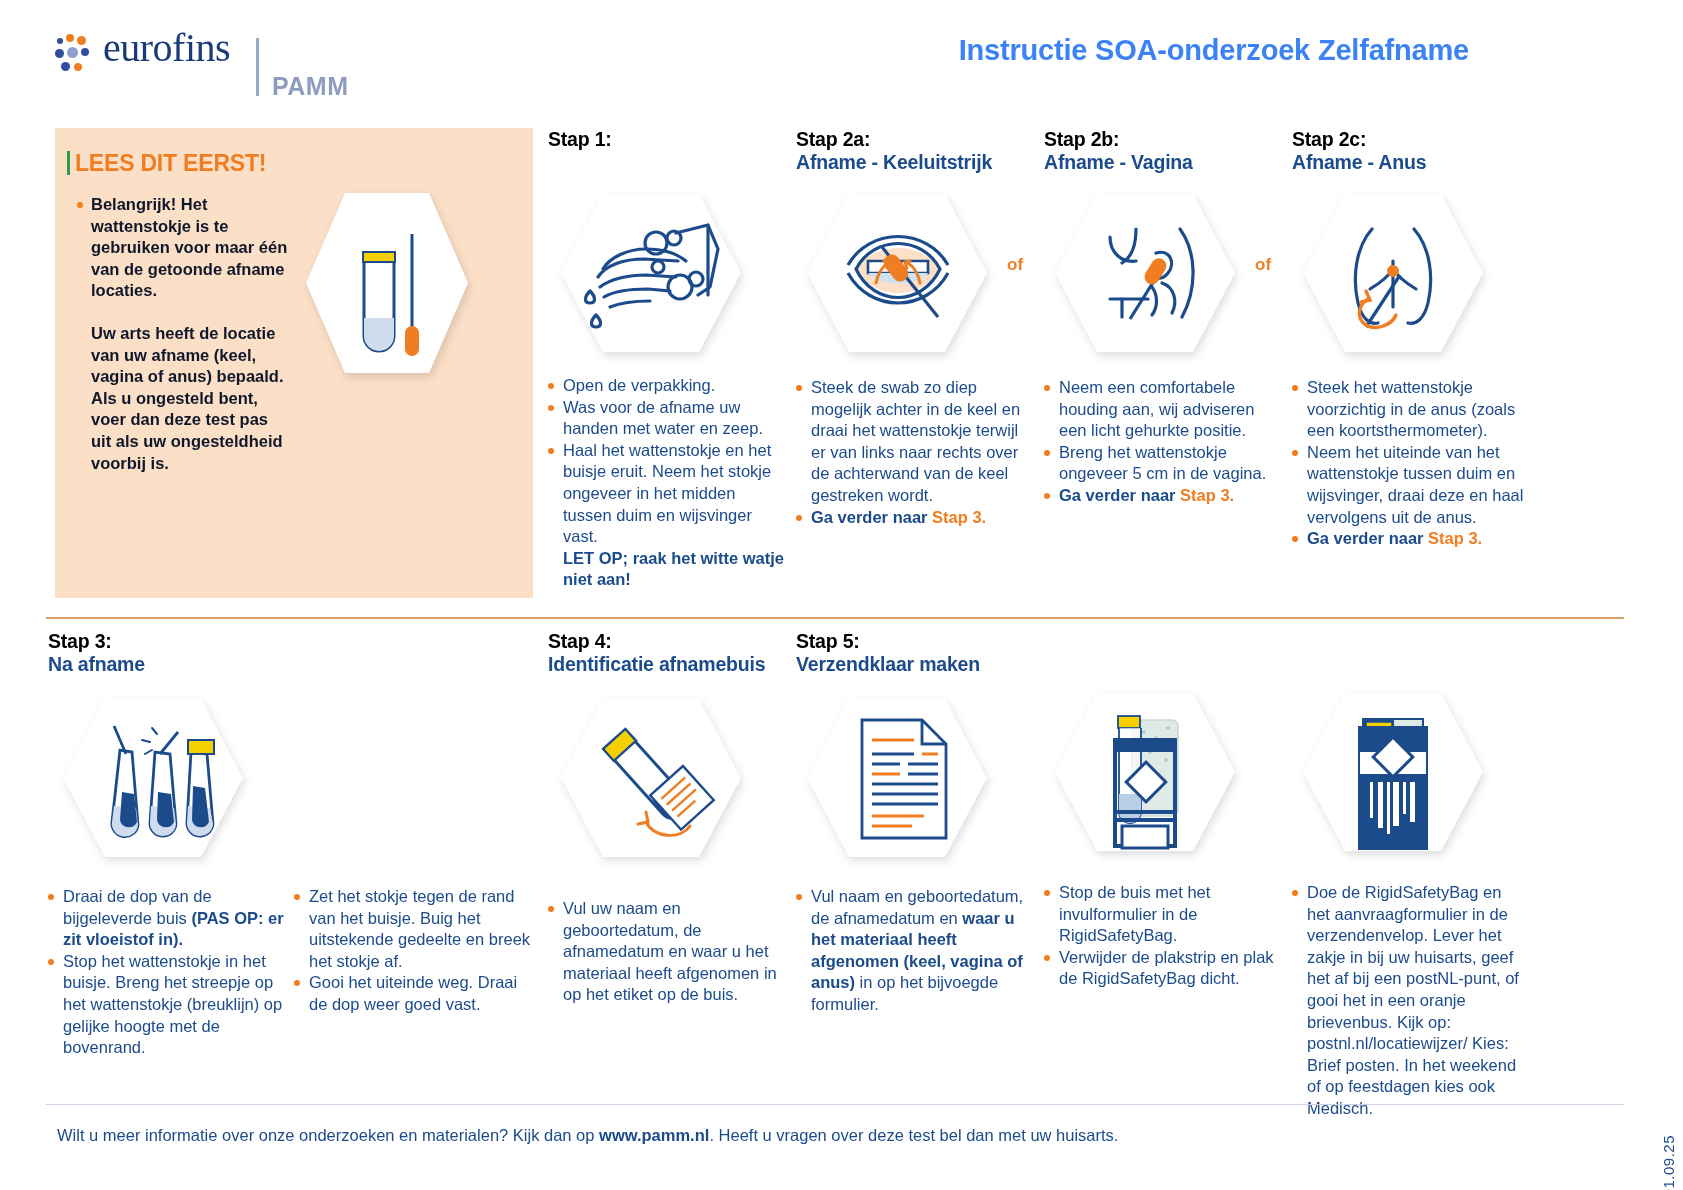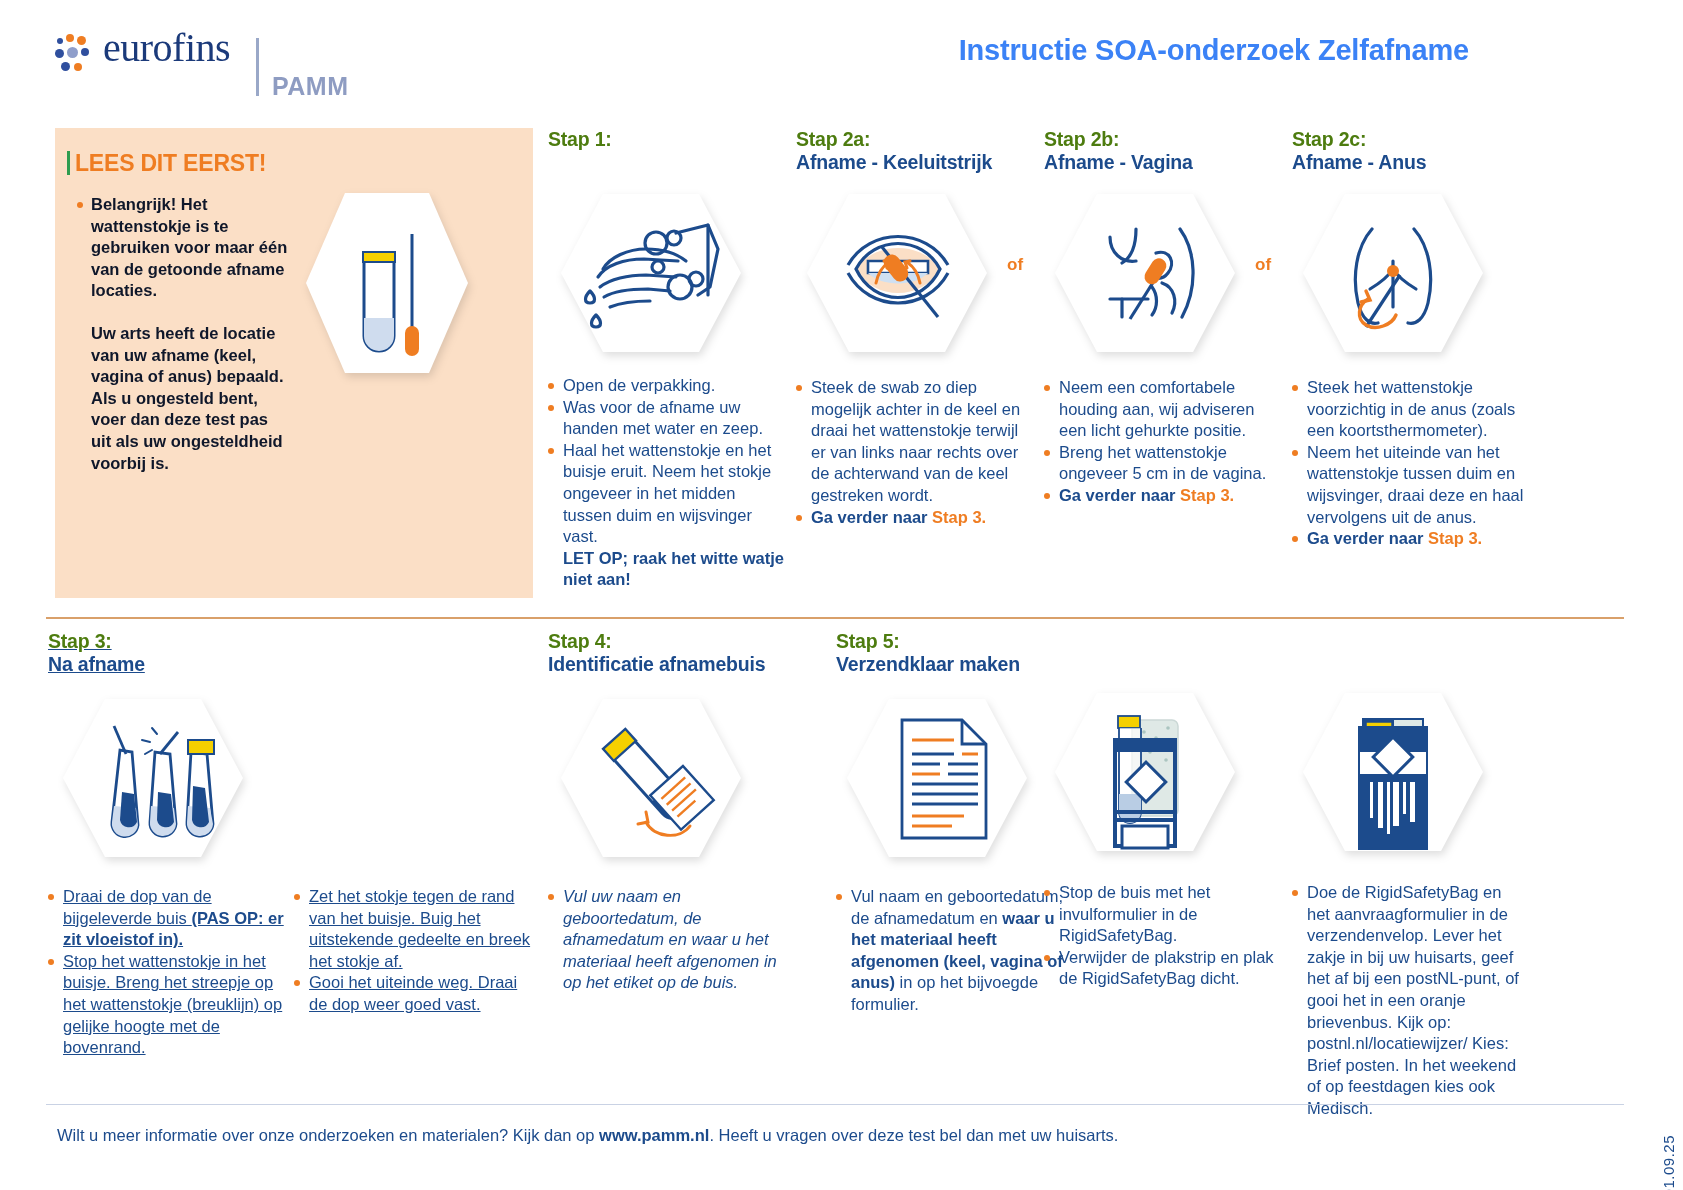--- a/index.html
+++ b/index.html
@@ -32,21 +32,21 @@
   .rf-bullet:before{content:"";position:absolute;left:0;top:8px;width:6px;height:6px;border-radius:50%;background:#ef7d22;}
   .rf-gap{height:21px;}
   .rf-hex{position:absolute;left:248px;top:62px;}
 
   
   .hex{position:relative;display:block;filter:drop-shadow(2px 4px 4px rgba(0,0,0,0.13));}
   .hex svg{display:block;}
 
   
   .col{position:absolute;}
-  .step-kicker{font-size:19.5px;font-weight:bold;color:#4d7c0f;line-height:23px;letter-spacing:-0.2px;}
+  .step-kicker{font-size:19.5px;font-weight:bold;color:#000000;line-height:23px;letter-spacing:-0.2px;}
   .step-name{font-size:19.5px;font-weight:bold;color:#1c4b8c;line-height:23px;letter-spacing:-0.2px;}
   .bullets{font-size:16.5px;line-height:21.6px;color:#1c4b8c;}
   .bullets .bl{position:relative;padding-left:15px;margin-bottom:0px;}
   .bullets .bl:before{content:"";position:absolute;left:0;top:8px;width:6px;height:6px;border-radius:50%;background:#ef7d22;}
   .b{font-weight:bold;}
   .or{color:#ef7d22;font-weight:bold;}
   .of-label{position:absolute;font-size:17px;font-weight:bold;color:#ef7d22;}
 
   
   .rule{position:absolute;height:2px;background:#d9a06a;}
@@ -219,21 +219,21 @@
     </div>
     <div class="bullets" style="margin-top:22px;width:240px;">
       <div class="bl">Steek het wattenstokje voorzichtig in de anus (zoals een koortsthermometer).</div>
       <div class="bl">Neem het uiteinde van het wattenstokje tussen duim en wijsvinger, draai deze en haal vervolgens uit de anus.</div>
       <div class="bl b"><span>Ga verder naar </span><span class="or">Stap 3.</span></div>
     </div>
   </div>
 
   <div class="rule" style="left:46px;top:617px;width:1578px;"></div>
 
-  <div class="col" style="left:48px;top:630px;width:490px;text-decoration:underline;">
+  <div class="col" style="left:48px;top:630px;width:490px;">
     <div class="step-kicker">Stap 3:</div>
     <div class="step-name">Na afname</div>
     <div style="height:20px;"></div>
     <div class="hex" style="margin-left:12px;">
       <svg width="186" height="164" viewBox="0 0 186 164">
         <polygon points="45,3 141,3 183,82 141,161 45,161 3,82" fill="#ffffff"></polygon>
         <g stroke="#1c4b8c" stroke-width="2.8" fill="none">
           <path d="M60 54 L52 126 a13 13 0 0 0 26 3 L72 56 Z"></path>
           <path d="M95 56 L90 126 a13 13 0 0 0 26 2 L110 58 Z"></path>
           <path d="M131 56 L127 126 a13 13 0 0 0 26 2 L147 58 Z"></path>
@@ -286,26 +286,26 @@
             <line x1="110" y1="104" x2="142" y2="104"></line>
               <line x1="110" y1="112" x2="134" y2="112"></line>
           </g>
         </g>
         <g stroke="#ef7d22" stroke-width="3" fill="none" stroke-linecap="round">
           <path d="M88 126 C96 142, 122 144, 132 130"></path>
           <path d="M88 116 l2 10 l-10 2"></path>
         </g>
       </svg>
     </div>
-    <div class="bullets" style="margin-top:26px;width:238px;font-style:italic;">
+    <div class="bullets" style="margin-top:38px;width:238px;">
       <div class="bl">Vul uw naam en geboortedatum, de afnamedatum en waar u het materiaal heeft afgenomen in op het etiket op de buis.</div>
     </div>
   </div>
 
-  <div class="col" style="left:836px;top:630px;width:240px;">
+  <div class="col" style="left:796px;top:630px;width:240px;">
     <div class="step-kicker">Stap 5:</div>
     <div class="step-name">Verzendklaar maken</div>
     <div style="height:20px;"></div>
     <div class="hex" style="margin-left:8px;">
       <svg width="186" height="164" viewBox="0 0 186 164">
         <polygon points="45,3 141,3 183,82 141,161 45,161 3,82" fill="#ffffff"></polygon>
         <path d="M58 24 L118 24 L142 48 L142 142 L58 142 Z" fill="#ffffff" stroke="#1c4b8c" stroke-width="2.8"></path>
         <path d="M118 24 L118 48 L142 48" fill="none" stroke="#1c4b8c" stroke-width="2.8"></path>
         <g stroke-width="3">
           <line x1="68" y1="44" x2="110" y2="44" stroke="#ef7d22"></line>

